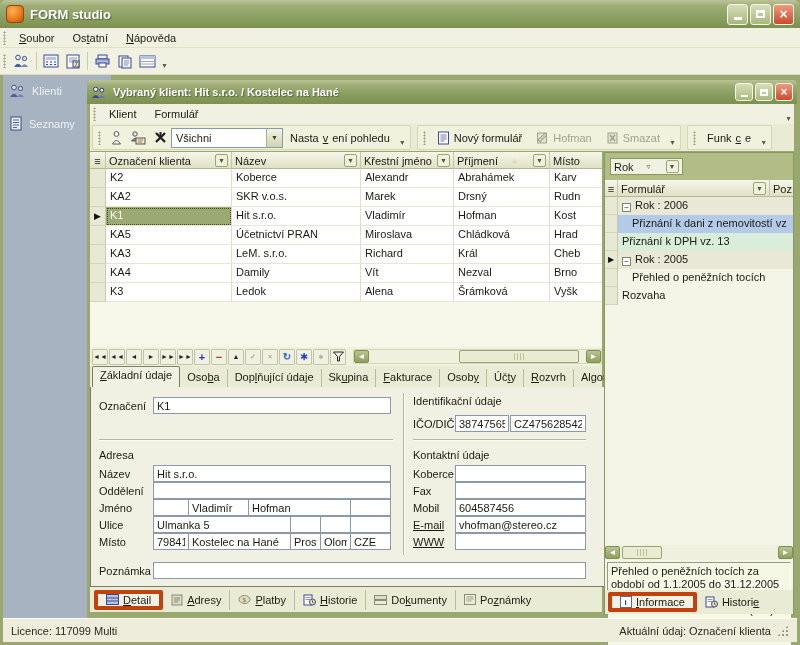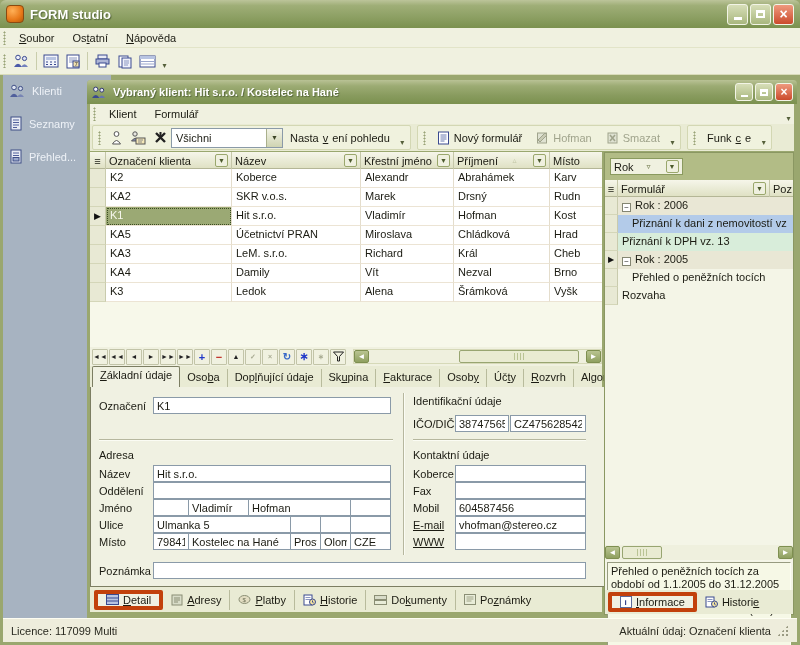--- a/index.html
+++ b/index.html
@@ -208,28 +208,20 @@
           <path d="M8 13 Q11.5 7.5 15 13Z" fill="#7885b4"></path>
         </svg>
       <span>Klienti</span>
     </div>
     <div class="side-item">
       <svg width="14" height="15" viewBox="0 0 14 15">
           <rect x="2" y="1" width="10" height="13" fill="#e8ecf4" stroke="#3e4e86"></rect>
           <path d="M4 4h6M4 6.5h6M4 9h6M4 11.5h4" stroke="#51609c"></path>
         </svg>
       <span>Seznamy</span>
-    </div>
-    <div class="side-item">
-      <svg width="14" height="15" viewBox="0 0 14 15">
-          <rect x="2" y="1" width="10" height="13" fill="#e8ecf4" stroke="#3e4e86"></rect>
-          <path d="M4 4h6M4 6.5h6" stroke="#51609c"></path>
-          <rect x="4" y="8.5" width="6" height="3.5" fill="#9aa8cc" stroke="#3e4e86"></rect>
-        </svg>
-      <span>Přehled...</span>
     </div>
   </div>
 
   <div class="cwin">
 
     <div class="ctitle">
       <svg width="16" height="13" viewBox="0 0 17 14">
           <circle cx="5" cy="3.5" r="2.3" fill="#eef0fa" stroke="#28306a"></circle>
           <path d="M1 13 Q5 6.5 9 13Z" fill="#3a4890"></path>
           <circle cx="11.5" cy="4.5" r="2.1" fill="#dfe2f2" stroke="#28306a"></circle>

